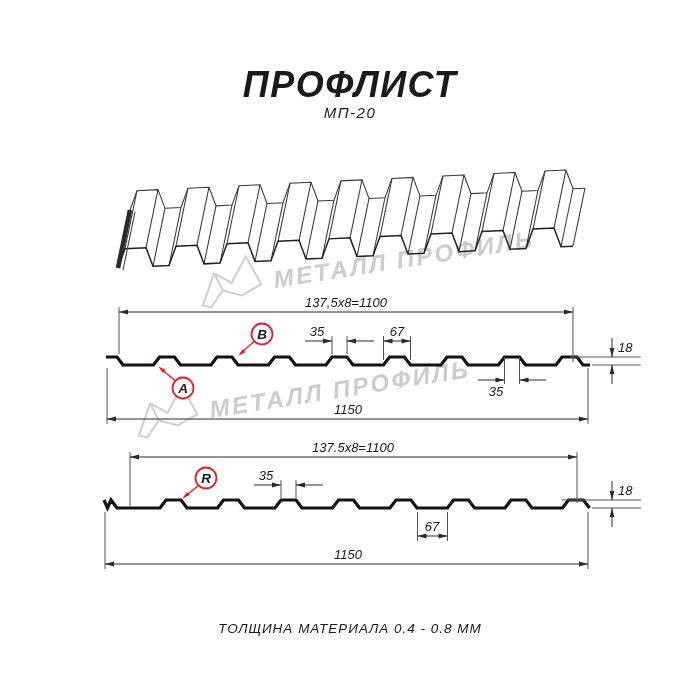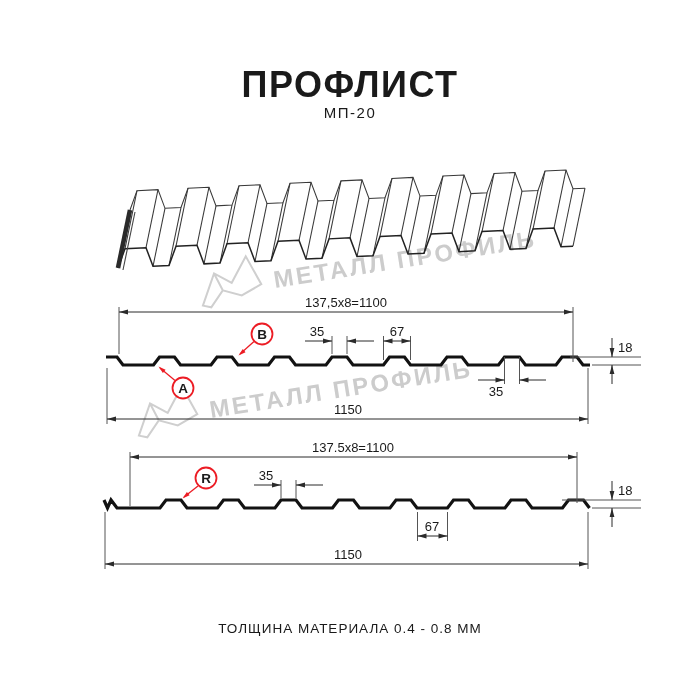--- a/index.html
+++ b/index.html
@@ -1,17 +1,17 @@
 <!DOCTYPE html>
 <html><head>
 <meta charset="utf-8">
 <style>
   html,body{margin:0;padding:0;background:#ffffff;}
   .page{position:relative;width:700px;height:700px;background:#ffffff;overflow:hidden;
-        font-family:"Liberation Sans",sans-serif;}
+        font-family:"Liberation Sans",sans-serif;font-style:italic;}
   svg text{font-family:"Liberation Sans",sans-serif;fill:#1a1a1a;}
   .title{font-weight:bold;letter-spacing:1.5px;}
   .subtitle{font-weight:500;letter-spacing:1.5px;}
   .footer{font-weight:500;letter-spacing:1px;}
   .wmtext{font-weight:bold;letter-spacing:2.5px;fill:#cccccc;}
 </style>
 </head>
 <body>
 
 <div class="page">

